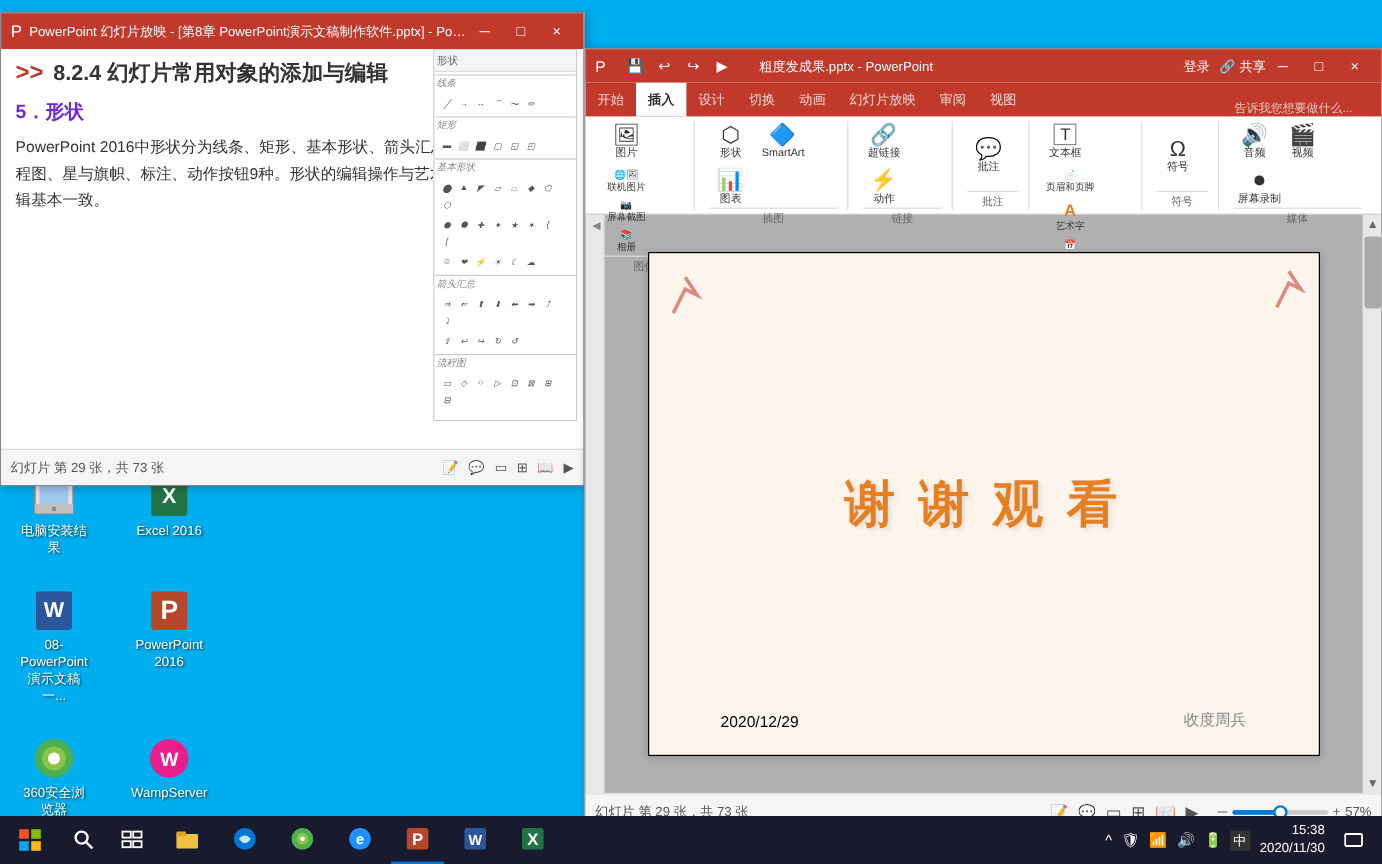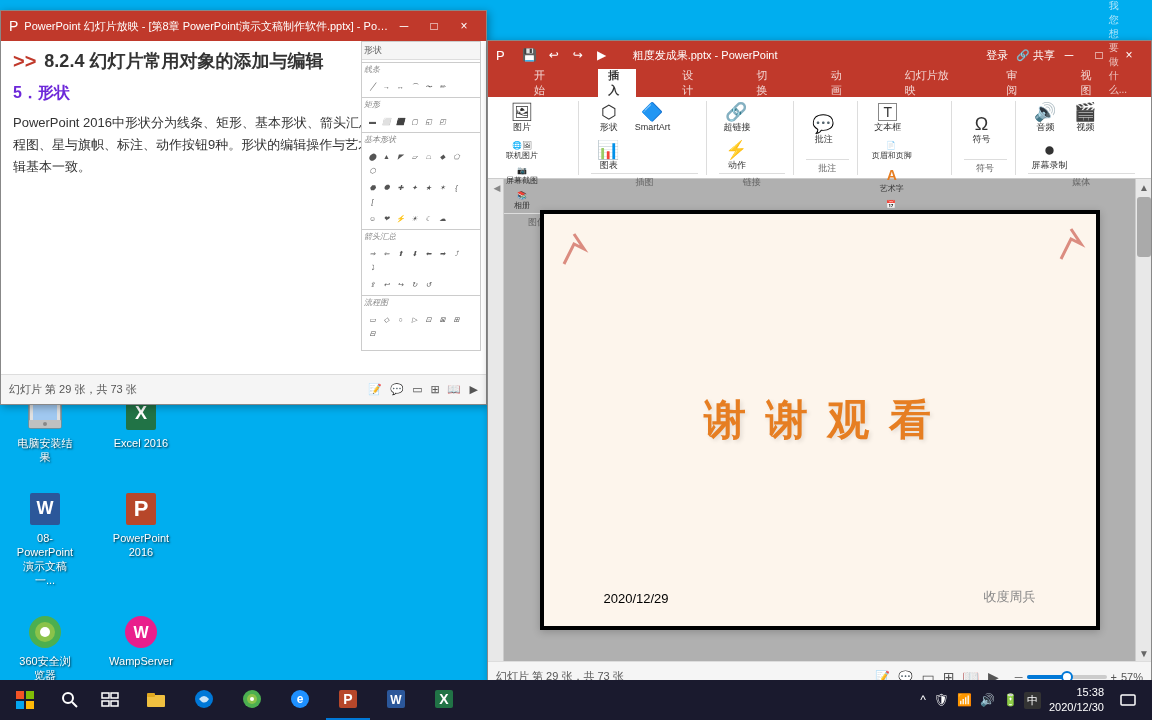--- a/index.html
+++ b/index.html
@@ -53,40 +53,40 @@
     .shape-row { display: flex; flex-wrap: wrap; gap: 1px; padding: 2px 4px; }
 
     
     .ppt-window-2 { position: absolute; top: 40px; left: 487px; width: 665px; height: 680px; background: #f0f0f0; border: 1px solid #888; box-shadow: 2px 2px 8px rgba(0,0,0,0.3); z-index: 20; }
     .win2-titlebar { height: 28px; background: #c0392b; display: flex; align-items: center; padding: 0 8px; color: white; font-size: 11px; }
     .win2-title { flex: 1; font-size: 11px; overflow: hidden; white-space: nowrap; text-overflow: ellipsis; }
 
     
     .ribbon { height: 110px; background: white; border-bottom: 1px solid #ccc; }
     .ribbon-tabs { display: flex; height: 28px; background: #c0392b; }
-    .ribbon-tab { padding: 4px 10px; font-size: 11px; color: rgba(255,255,255,0.8); cursor: pointer; display: flex; align-items: center; margin-left: 36px; }
+    .ribbon-tab { padding: 4px 10px; font-size: 11px; color: rgba(255,255,255,0.8); cursor: pointer; display: flex; align-items: center; }
     .ribbon-tab.active { background: white; color: #333; font-weight: bold; }
     .ribbon-content { display: flex; align-items: stretch; padding: 4px 8px; gap: 4px; height: 82px; }
     .ribbon-group { display: flex; flex-direction: column; border-right: 1px solid #ddd; padding: 0 8px; min-width: 60px; }
     .ribbon-group-btns { display: flex; gap: 4px; flex: 1; align-items: center; flex-wrap: wrap; }
     .ribbon-group-label { font-size: 9px; color: #666; text-align: center; padding-top: 2px; border-top: 1px solid #ddd; }
     .ribbon-btn { display: flex; flex-direction: column; align-items: center; justify-content: center; cursor: pointer; padding: 2px 4px; border-radius: 2px; font-size: 9px; color: #333; min-width: 36px; }
     .ribbon-btn-icon { font-size: 18px; line-height: 1; }
     .ribbon-btn-label { font-size: 9px; margin-top: 1px; text-align: center; line-height: 1.2; }
     .ribbon-small-btn { display: flex; flex-direction: column; align-items: center; cursor: pointer; padding: 2px; border-radius: 2px; font-size: 8px; color: #333; }
 
     
     .slide-area { display: flex; height: calc(100% - 28px - 28px - 110px - 30px); background: #b0b0b0; }
     .slide-main { flex: 1; display: flex; align-items: center; justify-content: center; position: relative; overflow: hidden; }
     .slide-scrollbar-v { width: 16px; background: #e8e8e8; border-left: 1px solid #ccc; display: flex; flex-direction: column; }
     .scrollbar-thumb { width: 14px; height: 60px; background: #aaa; margin: 2px auto; border-radius: 3px; cursor: pointer; }
     .scrollbar-arrow { width: 16px; height: 16px; display: flex; align-items: center; justify-content: center; font-size: 10px; color: #666; cursor: pointer; }
 
     
-    .slide { width: 560px; height: 420px; background: #fdf5ec; border: 4px solid #000000; position: relative; overflow: hidden; box-shadow: 0 2px 8px rgba(0,0,0,0.2); }
+    .slide { width: 560px; height: 420px; background: #fdf5ec; border: 1px solid #000000; position: relative; overflow: hidden; box-shadow: 0 2px 8px rgba(0,0,0,0.2); }
     .slide-corner-tl { position: absolute; top: 15px; left: 15px; color: #c0392b; font-size: 28px; font-weight: bold; opacity: 0.8; }
     .slide-corner-tr { position: absolute; top: 10px; right: 10px; color: #c0392b; font-size: 28px; font-weight: bold; opacity: 0.8; }
     .slide-main-text { position: absolute; top: 50%; left: 50%; transform: translate(-50%, -50%); font-size: 42px; font-weight: bold; color: #e67e22; text-shadow: 2px 2px 4px rgba(0,0,0,0.1); letter-spacing: 4px; white-space: nowrap; }
     .slide-date { position: absolute; bottom: 20px; left: 60px; font-size: 13px; color: #000000; }
     .slide-author { position: absolute; bottom: 20px; right: 60px; font-size: 13px; color: #888; }
 
     
     .win2-statusbar { height: 30px; background: #f5f5f5; border-top: 1px solid #ddd; display: flex; align-items: center; padding: 0 8px; font-size: 11px; color: #555; }
 
     
@@ -563,21 +563,21 @@
       <div class="tray-icons">
         <span class="tray-icon">^</span>
         <span class="tray-icon">🛡</span>
         <span class="tray-icon">📶</span>
         <span class="tray-icon">🔊</span>
         <span class="tray-icon">🔋</span>
         <span class="tray-icon" style="background:#333;padding:1px 3px;border-radius:2px;font-size:11px;">中</span>
       </div>
       <div class="tray-clock">
         <div>15:38</div>
-        <div>2020/12/30</div>
+        <div>2020/11/30</div>
       </div>
       <div class="notification-btn">
         <svg width="16" height="16" viewBox="0 0 16 16">
             <rect x="1" y="3" width="14" height="10" rx="1" stroke="white" stroke-width="1.5" fill="none"></rect>
           </svg>
       </div>
     </div>
   </div>
 </div>
 

